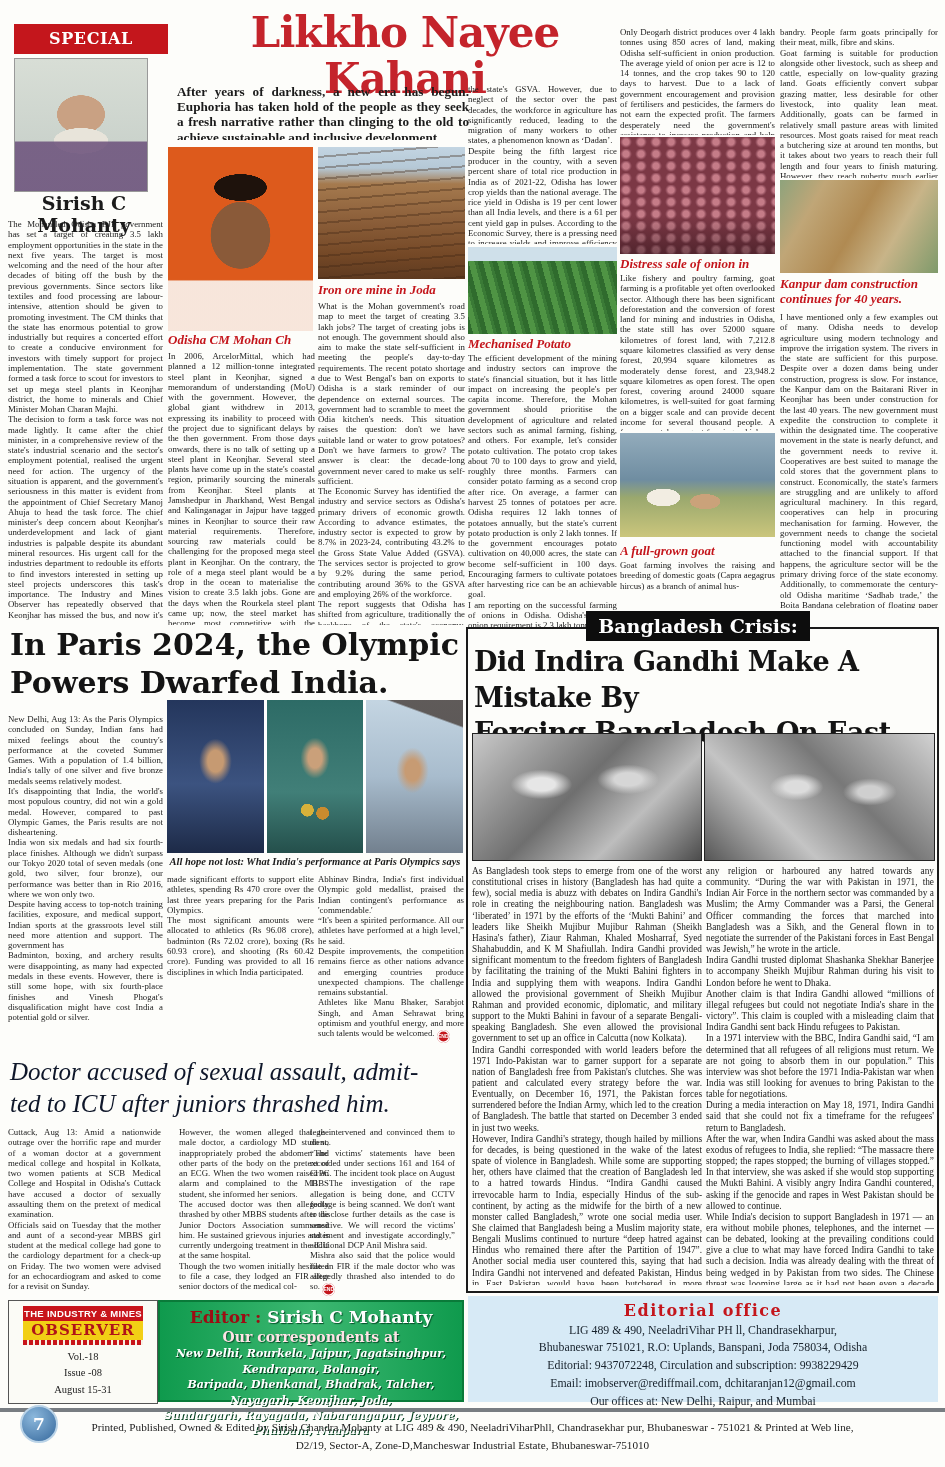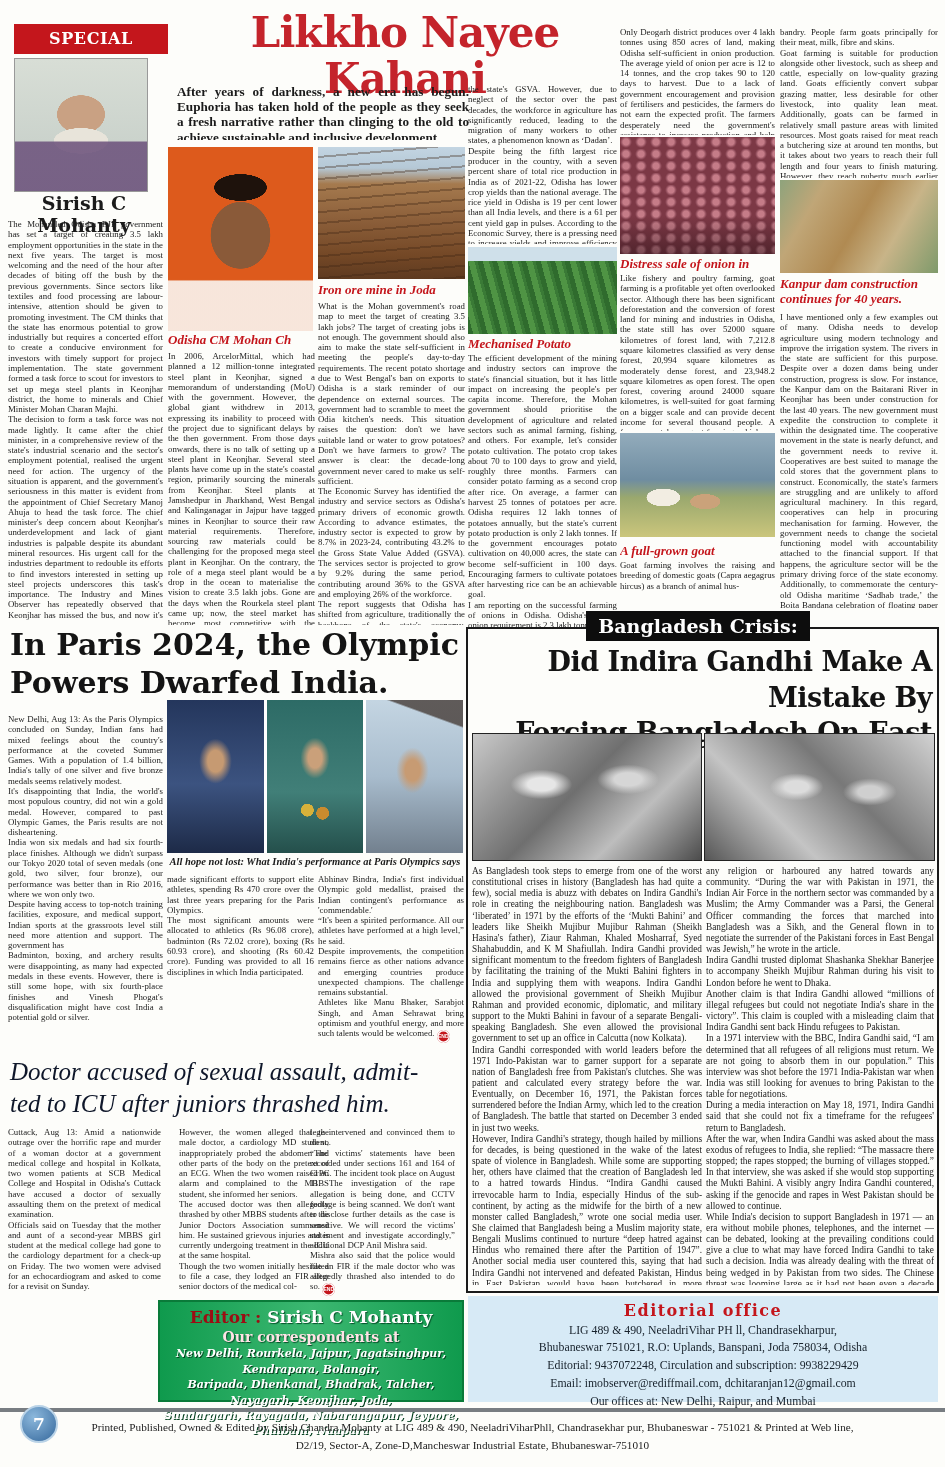--- a/index.html
+++ b/index.html
@@ -215,21 +215,21 @@
   <div class="abs col" style="left:318px; top:874px; width:146px; height:178px;">
     <p>Abhinav Bindra, India's first individual Olympic gold medallist, praised the Indian contingent's performance as 'commendable.'</p>
     <p>“It's been a spirited performance. All our athletes have performed at a high level,” he said.</p>
     <p>Despite improvements, the competition remains fierce as other nations advance and emerging countries produce unexpected champions. The challenge remains substantial.</p>
     <p><span>Athletes like Manu Bhaker, Sarabjot Singh, and Aman Sehrawat bring optimism and youthful energy, and more such talents would be welcomed.</span>
       <span class="end-icon">END</span></p>
   </div>
 
   <div class="abs bd-frame" style="left:466px; top:627px; width:469px; height:662px;"></div>
   <div class="abs bd-kicker" style="left:586px; top:611px; width:224px; height:30px;">Bangladesh Crisis:</div>
-  <div class="abs bd-head" style="left:474px; top:644px; width:458px;text-align:right;">
+  <div class="abs bd-head" style="left:474px; top:644px; width:458px;">
     <div>Did Indira Gandhi Make A Mistake By</div>
     <div>Forcing Bangladesh On East Pakistan?</div>
   </div>
   <div class="abs photo ph-bw1" style="left:472px; top:733px; width:228px; height:126px;"></div>
   <div class="abs photo ph-bw2" style="left:704px; top:733px; width:229px; height:126px;"></div>
   <div class="abs col col2x" style="left:472px; top:866px; width:230px; height:419px;">
     <p>As Bangladesh took steps to emerge from one of the worst constitutional crises in history (Bangladesh has had quite a few), social media is abuzz with debates on Indira Gandhi's role in creating the neighbouring nation. Bangladesh was ‘liberated’ in 1971 by the efforts of the ‘Mukti Bahini’ and leaders like Sheikh Mujibur Mujibur Rahman (Sheikh Hasina's father), Ziaur Rahman, Khaled Mosharraf, Syed Shahabuddin, and K M Shafiullah. Indira Gandhi provided significant momentum to the freedom fighters of Bangladesh by facilitating the training of the Mukti Bahini fighters in India and supplying them with weapons. Indira Gandhi allowed the provisional government of Sheikh Mujibur Rahman and provided economic, diplomatic, and military support to the Mukti Bahini in favour of a separate Bengali-speaking Bangladesh. She even allowed the provisional government to set up an office in Calcutta (now Kolkata).</p>
     <p>Indira Gandhi corresponded with world leaders before the 1971 Indo-Pakistan war to garner support for a separate nation of Bangladesh free from Pakistan's clutches. She was patient and calculated every strategy before the war. Eventually, on December 16, 1971, the Pakistan forces surrendered before the Indian Army, which led to the creation of Bangladesh. The battle that started on December 3 ended in just two weeks.</p>
     <p>However, Indira Gandhi's strategy, though hailed by millions for decades, is being questioned in the wake of the latest spate of violence in Bangladesh. While some are supporting her, others have claimed that the creation of Bangladesh led to a hatred towards Hindus. “Indira Gandhi caused irrevocable harm to India, especially Hindus of the sub-continent, by acting as the midwife for the birth of a new monster called Bangladesh,” wrote one social media user. She claimed that Bangladesh being a Muslim majority state, Bengali Muslims continued to nurture “deep hatred against Hindus who remained there after the Partition of 1947”. Another social media user countered this, saying that had Indira Gandhi not intervened and defeated Pakistan, Hindus in East Pakistan would have been butchered in more significant numbers. The allegation of Indira Gandhi siding with Muslims to allow atrocities on Hindus is an old one.</p>
 
@@ -258,20 +258,30 @@
     <p>The accused doctor was then allegedly thrashed by other MBBS students after the Junior Doctors Association summoned him. He sustained grievous injuries and is currently undergoing treatment in the ICU at the same hospital.</p>
     <p>Though the two women initially hesitated to file a case, they lodged an FIR after senior doctors of the medical col-</p>
   </div>
   <div class="abs col" style="left:310px; top:1127px; width:145px; height:181px;">
     <p>lege intervened and convinced them to do so.</p>
     <p>“The victims' statements have been recorded under sections 161 and 164 of CrPC. The incident took place on August 11. The investigation of the rape allegation is being done, and CCTV footage is being scanned. We don't want to disclose further details as the case is sensitive. We will record the victims' statement and investigate accordingly,” additional DCP Anil Mishra said.</p>
     <p><span>Mishra also said that the police would file an FIR if the male doctor who was allegedly thrashed also intended to do so.</span>
       <span class="end-icon">END</span></p>
   </div>
 
+  <div class="abs left-box" style="left:8px; top:1300px; width:148px; height:102px;">
+    <div style="margin:5px 14px 0;">
+      <div class="logo-top">THE INDUSTRY &amp; MINES</div>
+      <div class="logo-name">OBSERVER</div>
+      <div class="logo-stripe"></div>
+    </div>
+    <div class="vol-line" style="margin-top:4px;">Vol.-18</div>
+    <div class="vol-line">Issue -08</div>
+    <div class="vol-line">August 15-31</div>
+  </div>
 
   <div class="abs editor-box" style="left:158px; top:1300px; width:306px; height:102px;">
     <div class="ed-line">
       <span class="ed-label">Editor :</span>
       <span class="ed-name">Sirish C Mohanty</span>
     </div>
     <div class="ed-sub">Our correspondents at</div>
     <div class="ed-corr">New Delhi, Rourkela, Jajpur, Jagatsinghpur, Kendrapara, Bolangir,</div>
     <div class="ed-corr">Baripada, Dhenkanal, Bhadrak, Talcher, Nayagarh, Keonjhar, Joda,</div>
     <div class="ed-corr">Sundargarh, Rayagada, Nabarangapur, Jeypore, Phulbani, Nuapara</div>

